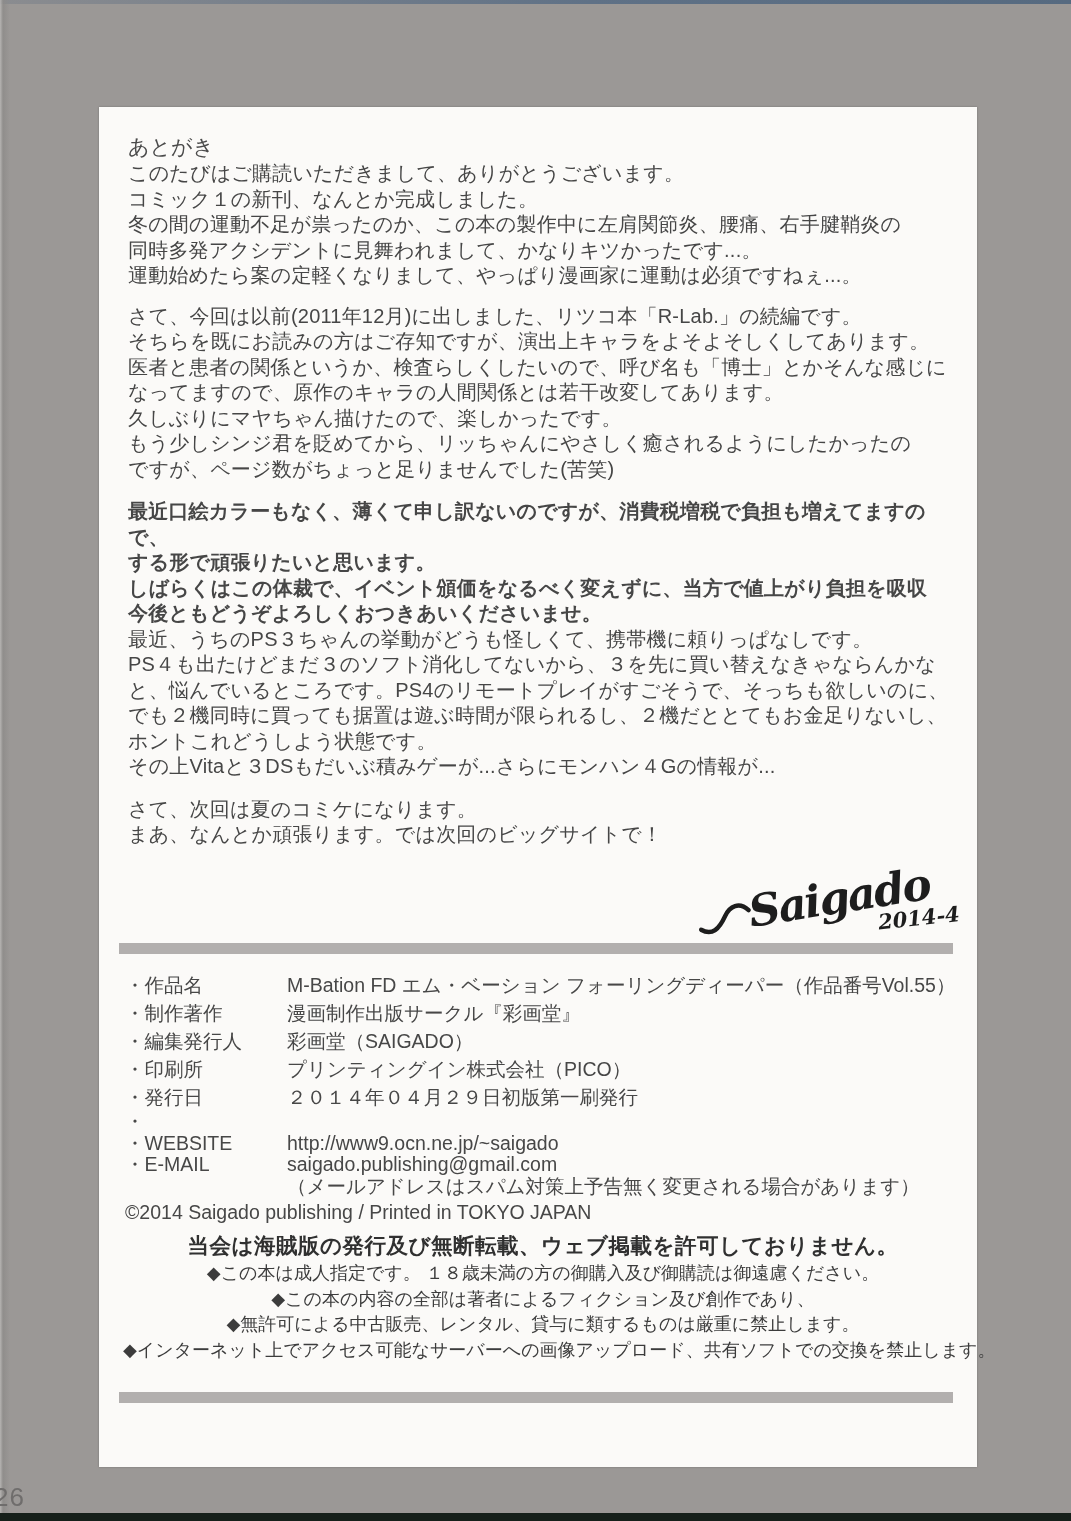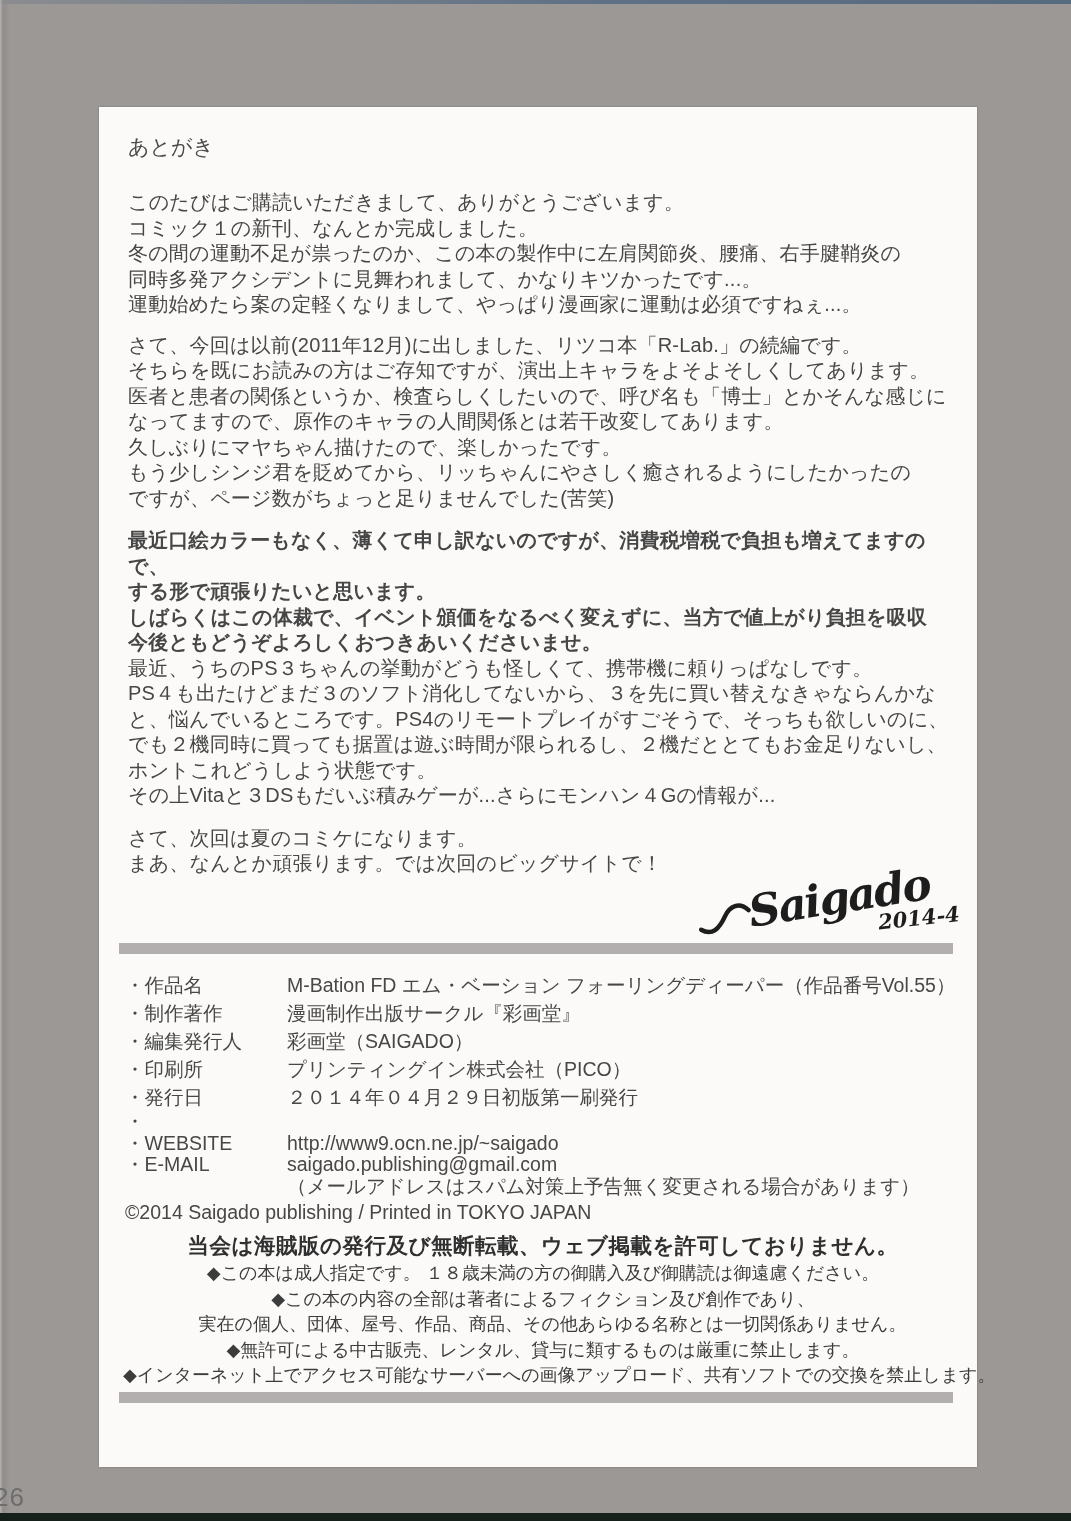--- a/index.html
+++ b/index.html
@@ -65,21 +65,21 @@
     font-size: 21px;
     line-height: 28px;
     color: #4a4a4a;
   }
   .para {
     font-size: 20px;
     line-height: 25.5px;
     letter-spacing: 0.2px;
     color: #464646;
   }
-  .p1 { margin-top: 29px; }
+  .p1 { }
   .p2 { margin-top: 15px; }
   .p3 { margin-top: 17px; font-weight: bold; }
   .p4 { }
   .p5 { margin-top: 17px; }
   
   .signature {
     position: absolute;
     left: 598px; top: 766px;
     width: 270px;
     transform: rotate(-9deg);
@@ -244,21 +244,20 @@
         <span class="col-label"></span>
         <span class="col-value">（メールアドレスはスパム対策上予告無く変更される場合があります）</span>
       </div>
       <div class="copyright">©2014 Saigado publishing / Printed in TOKYO JAPAN</div>
     </div>
 
     <div class="notice">
       <div class="notice-heading">当会は海賊版の発行及び無断転載、ウェブ掲載を許可しておりません。</div>
       <div class="notice-item">◆この本は成人指定です。 １８歳未満の方の御購入及び御購読は御遠慮ください。</div>
       <div class="notice-item">◆この本の内容の全部は著者によるフィクション及び創作であり、</div>
-      <div class="notice-item cont">実在の個人、団体、屋号、作品、商品、その他あらゆる名称とは一切関係ありません。</div>
       <div class="notice-item">◆無許可による中古販売、レンタル、貸与に類するものは厳重に禁止します。</div>
       <div class="notice-item">◆インターネット上でアクセス可能なサーバーへの画像アップロード、共有ソフトでの交換を禁止します。</div>
     </div>
 
     <div class="bar bar-bottom"></div>
   </div>
 
   <div class="page-number">26</div>
   <div class="bottom-bar"></div>
 </div>

